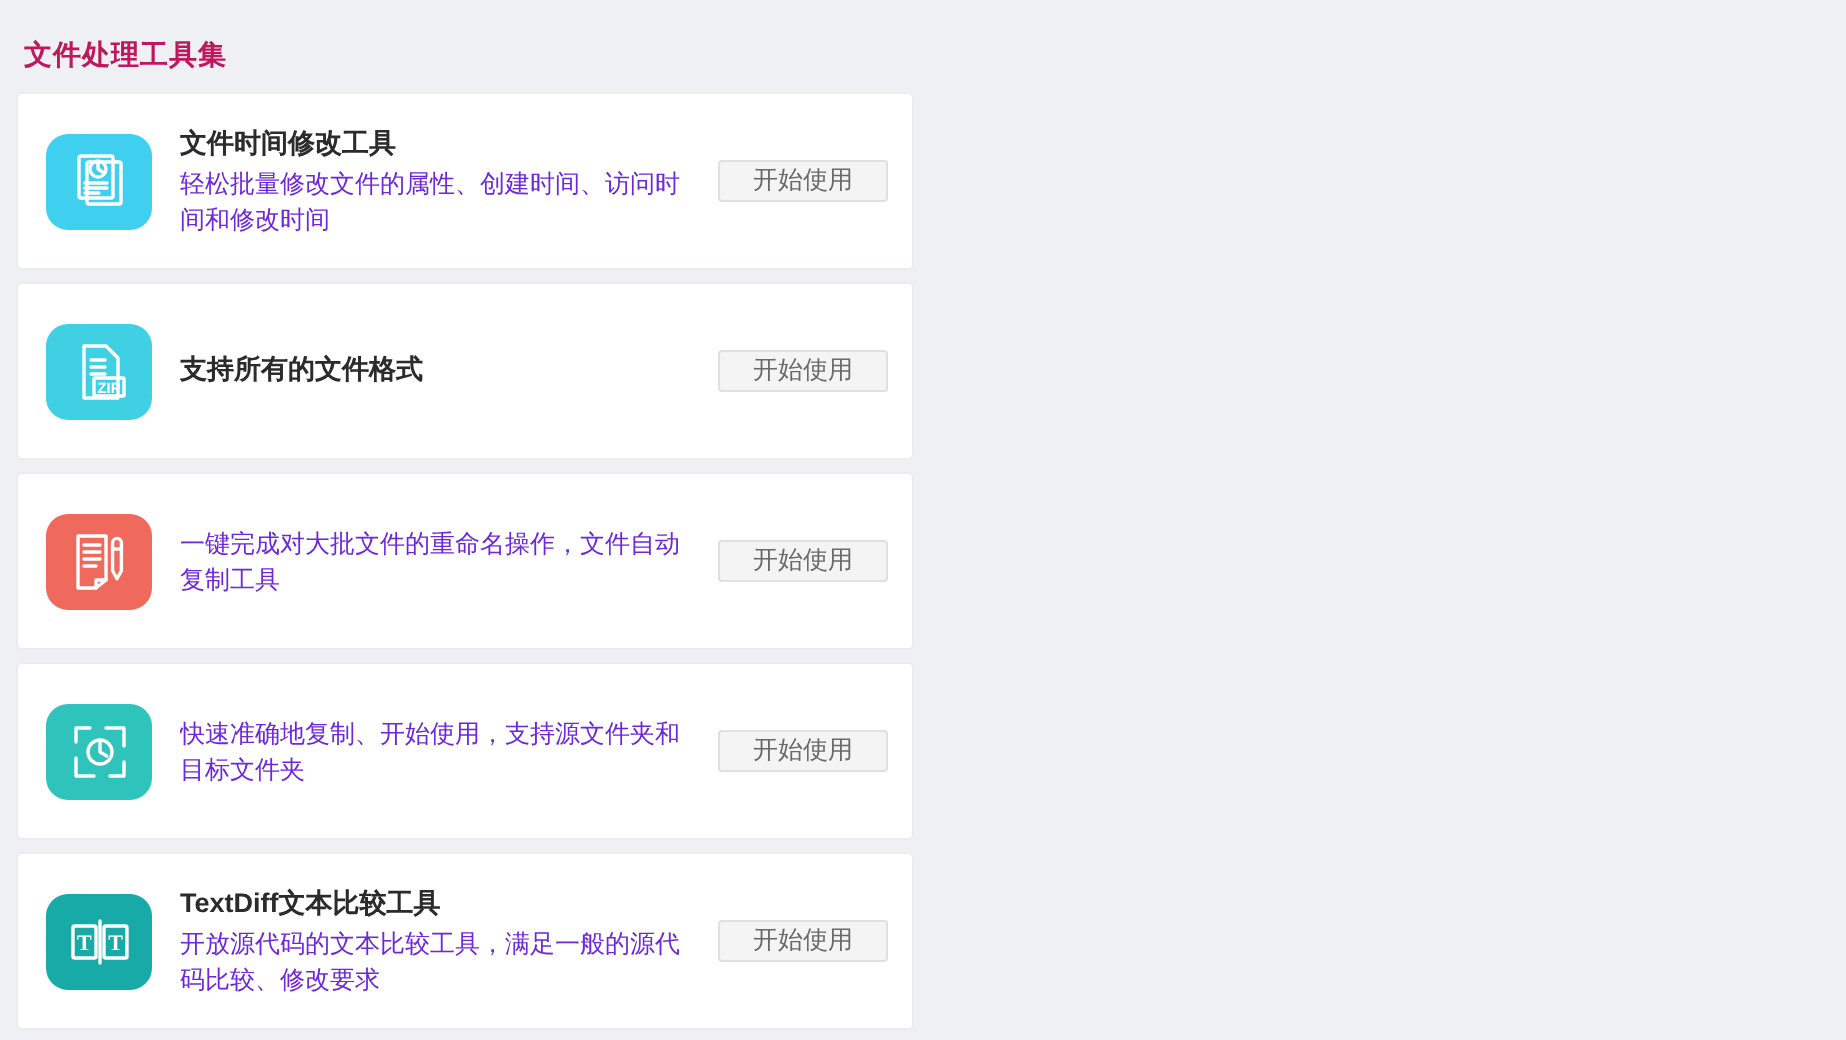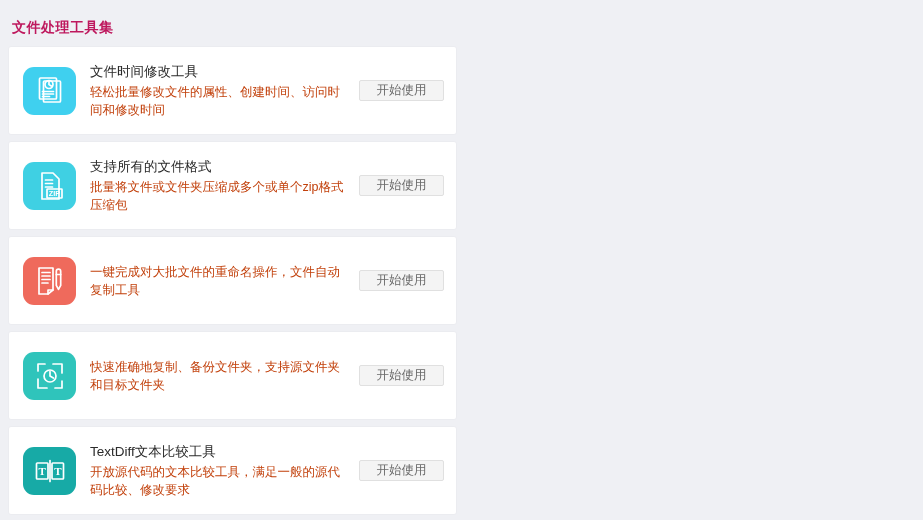--- a/index.html
+++ b/index.html
@@ -61,30 +61,30 @@
 
   .card-body {
     flex: 1 1 auto;
     min-width: 0;
     padding-right: 8px;
     overflow: hidden;
   }
 
   .card-title {
     font-size: 13.5px;
-    font-weight: normal;
+    font-weight: bold;
     color: #2b2b2b;
     line-height: 19px;
     margin-bottom: 2px;
     white-space: nowrap;
   }
 
   .card-desc {
     font-size: 12.5px;
-    color: #c2410c;
+    color: #6d28d9;
     line-height: 18px;
     max-height: 36px;
     overflow: hidden;
   }
 
   .card-action {
     flex: 0 0 auto;
     width: 85px;
     height: 21px;
     background: #f4f4f4;
@@ -126,21 +126,20 @@
       <div class="card-icon" style="background: rgb(63, 208, 227);">
         <svg width="34" height="34" viewBox="0 0 34 34">
         <path d="M9 4h11l6 6v20H9z" fill="none" stroke="#ffffff" stroke-width="1.7" stroke-linecap="round" stroke-linejoin="round"></path>
         <path d="M12.5 11h7M12.5 14.5h7M12.5 18h7" fill="none" stroke="#ffffff" stroke-width="1.7" stroke-linecap="round" stroke-linejoin="round"></path>
         <rect x="14" y="20" width="15" height="9" rx="0.5" fill="none" stroke="#ffffff" stroke-width="1.7" stroke-linecap="round" stroke-linejoin="round"></rect>
         <text x="21.5" y="27.3" font-family="Liberation Sans, sans-serif" font-size="7.4" font-weight="bold" fill="#ffffff" text-anchor="middle">ZIP</text>
       </svg>
       </div>
       <div class="card-body">
         <div class="card-title">支持所有的文件格式</div>
-        <div class="card-desc">批量将文件或文件夹压缩成多个或单个zip格式压缩包</div>
       </div>
       <button class="card-action">开始使用</button>
     </div>
     <div class="card">
       <div class="card-icon" style="background: rgb(239, 106, 92);">
         <svg width="34" height="34" viewBox="0 0 34 34">
         <path d="M6 4h14v22l-5 4H6z" fill="none" stroke="#ffffff" stroke-width="1.7" stroke-linecap="round" stroke-linejoin="round"></path>
         <path d="M20 26l-5 0 0 4" fill="none" stroke="#ffffff" stroke-width="1.7" stroke-linecap="round" stroke-linejoin="round"></path>
         <path d="M9 8.5h8M9 12h8M9 15.5h8M9 19h6" fill="none" stroke="#ffffff" stroke-width="1.7" stroke-linecap="round" stroke-linejoin="round"></path>
         <path d="M25.5 5.2c1.2 0 2.2 1 2.2 2.2v14l-2.2 4-2.2-4v-14c0-1.2 1-2.2 2.2-2.2z" fill="none" stroke="#ffffff" stroke-width="1.7" stroke-linecap="round" stroke-linejoin="round"></path>
@@ -155,21 +154,21 @@
     <div class="card">
       <div class="card-icon" style="background: rgb(47, 196, 187);">
         <svg width="34" height="34" viewBox="0 0 34 34">
         <path d="M5 12V5h7M29 22v7h-7" fill="none" stroke="#ffffff" stroke-width="1.7" stroke-linecap="round" stroke-linejoin="round"></path>
         <path d="M5 20v9h9M29 14V5h-9" fill="none" stroke="#ffffff" stroke-width="1.7" stroke-linecap="round" stroke-linejoin="round"></path>
         <circle cx="17" cy="17" r="6" fill="none" stroke="#ffffff" stroke-width="1.7" stroke-linecap="round" stroke-linejoin="round"></circle>
         <path d="M17 12.5V17l3.4 2" fill="none" stroke="#ffffff" stroke-width="1.7" stroke-linecap="round" stroke-linejoin="round"></path>
       </svg>
       </div>
       <div class="card-body">
-        <div class="card-desc">快速准确地复制、备份文件夹，支持源文件夹和目标文件夹</div>
+        <div class="card-desc">快速准确地复制、开始使用，支持源文件夹和目标文件夹</div>
       </div>
       <button class="card-action">开始使用</button>
     </div>
     <div class="card">
       <div class="card-icon" style="background: rgb(23, 170, 166);">
         <svg width="34" height="34" viewBox="0 0 34 34">
         <rect x="3.5" y="9" width="11.5" height="16" rx="0.8" fill="none" stroke="#ffffff" stroke-width="1.7" stroke-linecap="round" stroke-linejoin="round"></rect>
         <rect x="19" y="9" width="11.5" height="16" rx="0.8" fill="none" stroke="#ffffff" stroke-width="1.7" stroke-linecap="round" stroke-linejoin="round"></rect>
         <path d="M17 6.5v21" fill="none" stroke="#ffffff" stroke-width="1.7" stroke-linecap="round" stroke-linejoin="round"></path>
         <text x="9.2" y="21" font-family="Liberation Serif, serif" font-size="11" font-weight="bold" fill="#ffffff" text-anchor="middle">T</text>

